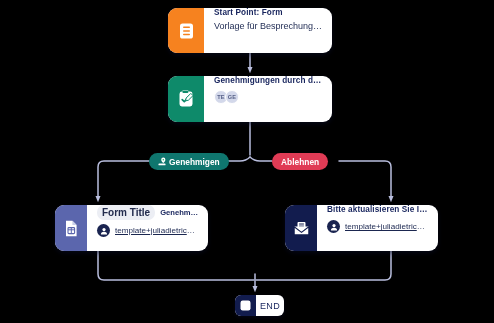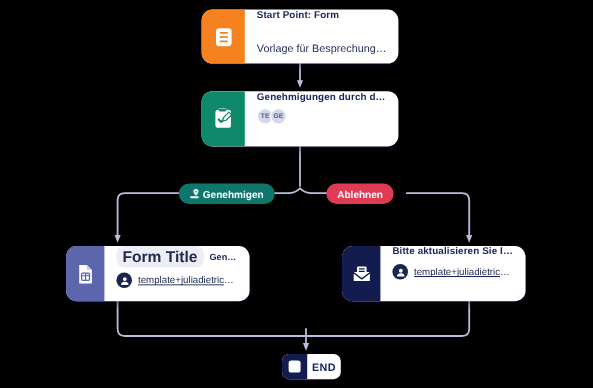--- a/index.html
+++ b/index.html
@@ -62,21 +62,21 @@
     text-overflow: ellipsis;
     line-height: 1.25;
   }
   .node-sub {
     font-size: 9px;
     color: #1e2a52;
     white-space: nowrap;
     overflow: hidden;
     text-overflow: ellipsis;
     line-height: 1.3;
-    margin-top: 17px;
+    margin-top: 3px;
   }
 
   
   #node-start {
     left: 168px; top: 8px; width: 164px; height: 45px;
   }
   #node-start .node-icon { width: 36px; background: #f6821f; }
 
   
   #node-approval {
@@ -100,21 +100,21 @@
     align-items: center;
     gap: 5px;
     min-width: 0;
   }
   .stack-row + .stack-row { margin-top: 4px; }
 
   .chip {
     flex: 0 0 auto;
     background: #eceef4;
     color: #222b4d;
-    font-size: 13px;
+    font-size: 10px;
     font-weight: bold;
     border-radius: 7px;
     padding: 2px 5px;
     line-height: 1.1;
     white-space: nowrap;
   }
   .chip-text {
     font-size: 7.6px;
     font-weight: bold;
     color: #16235c;
@@ -206,21 +206,21 @@
     display: flex;
     align-items: center;
     justify-content: center;
   }
   #node-end .end-label {
     flex: 1;
     display: flex;
     align-items: center;
     justify-content: center;
     font-size: 9px;
-    font-weight: bold;
+    font-weight: normal;
     color: #16235c;
     letter-spacing: 0.3px;
   }
 </style>
 </head>
 <body>
 
 <div id="canvas">
 
   <svg id="edges" viewBox="0 0 494 323" width="494" height="323">

